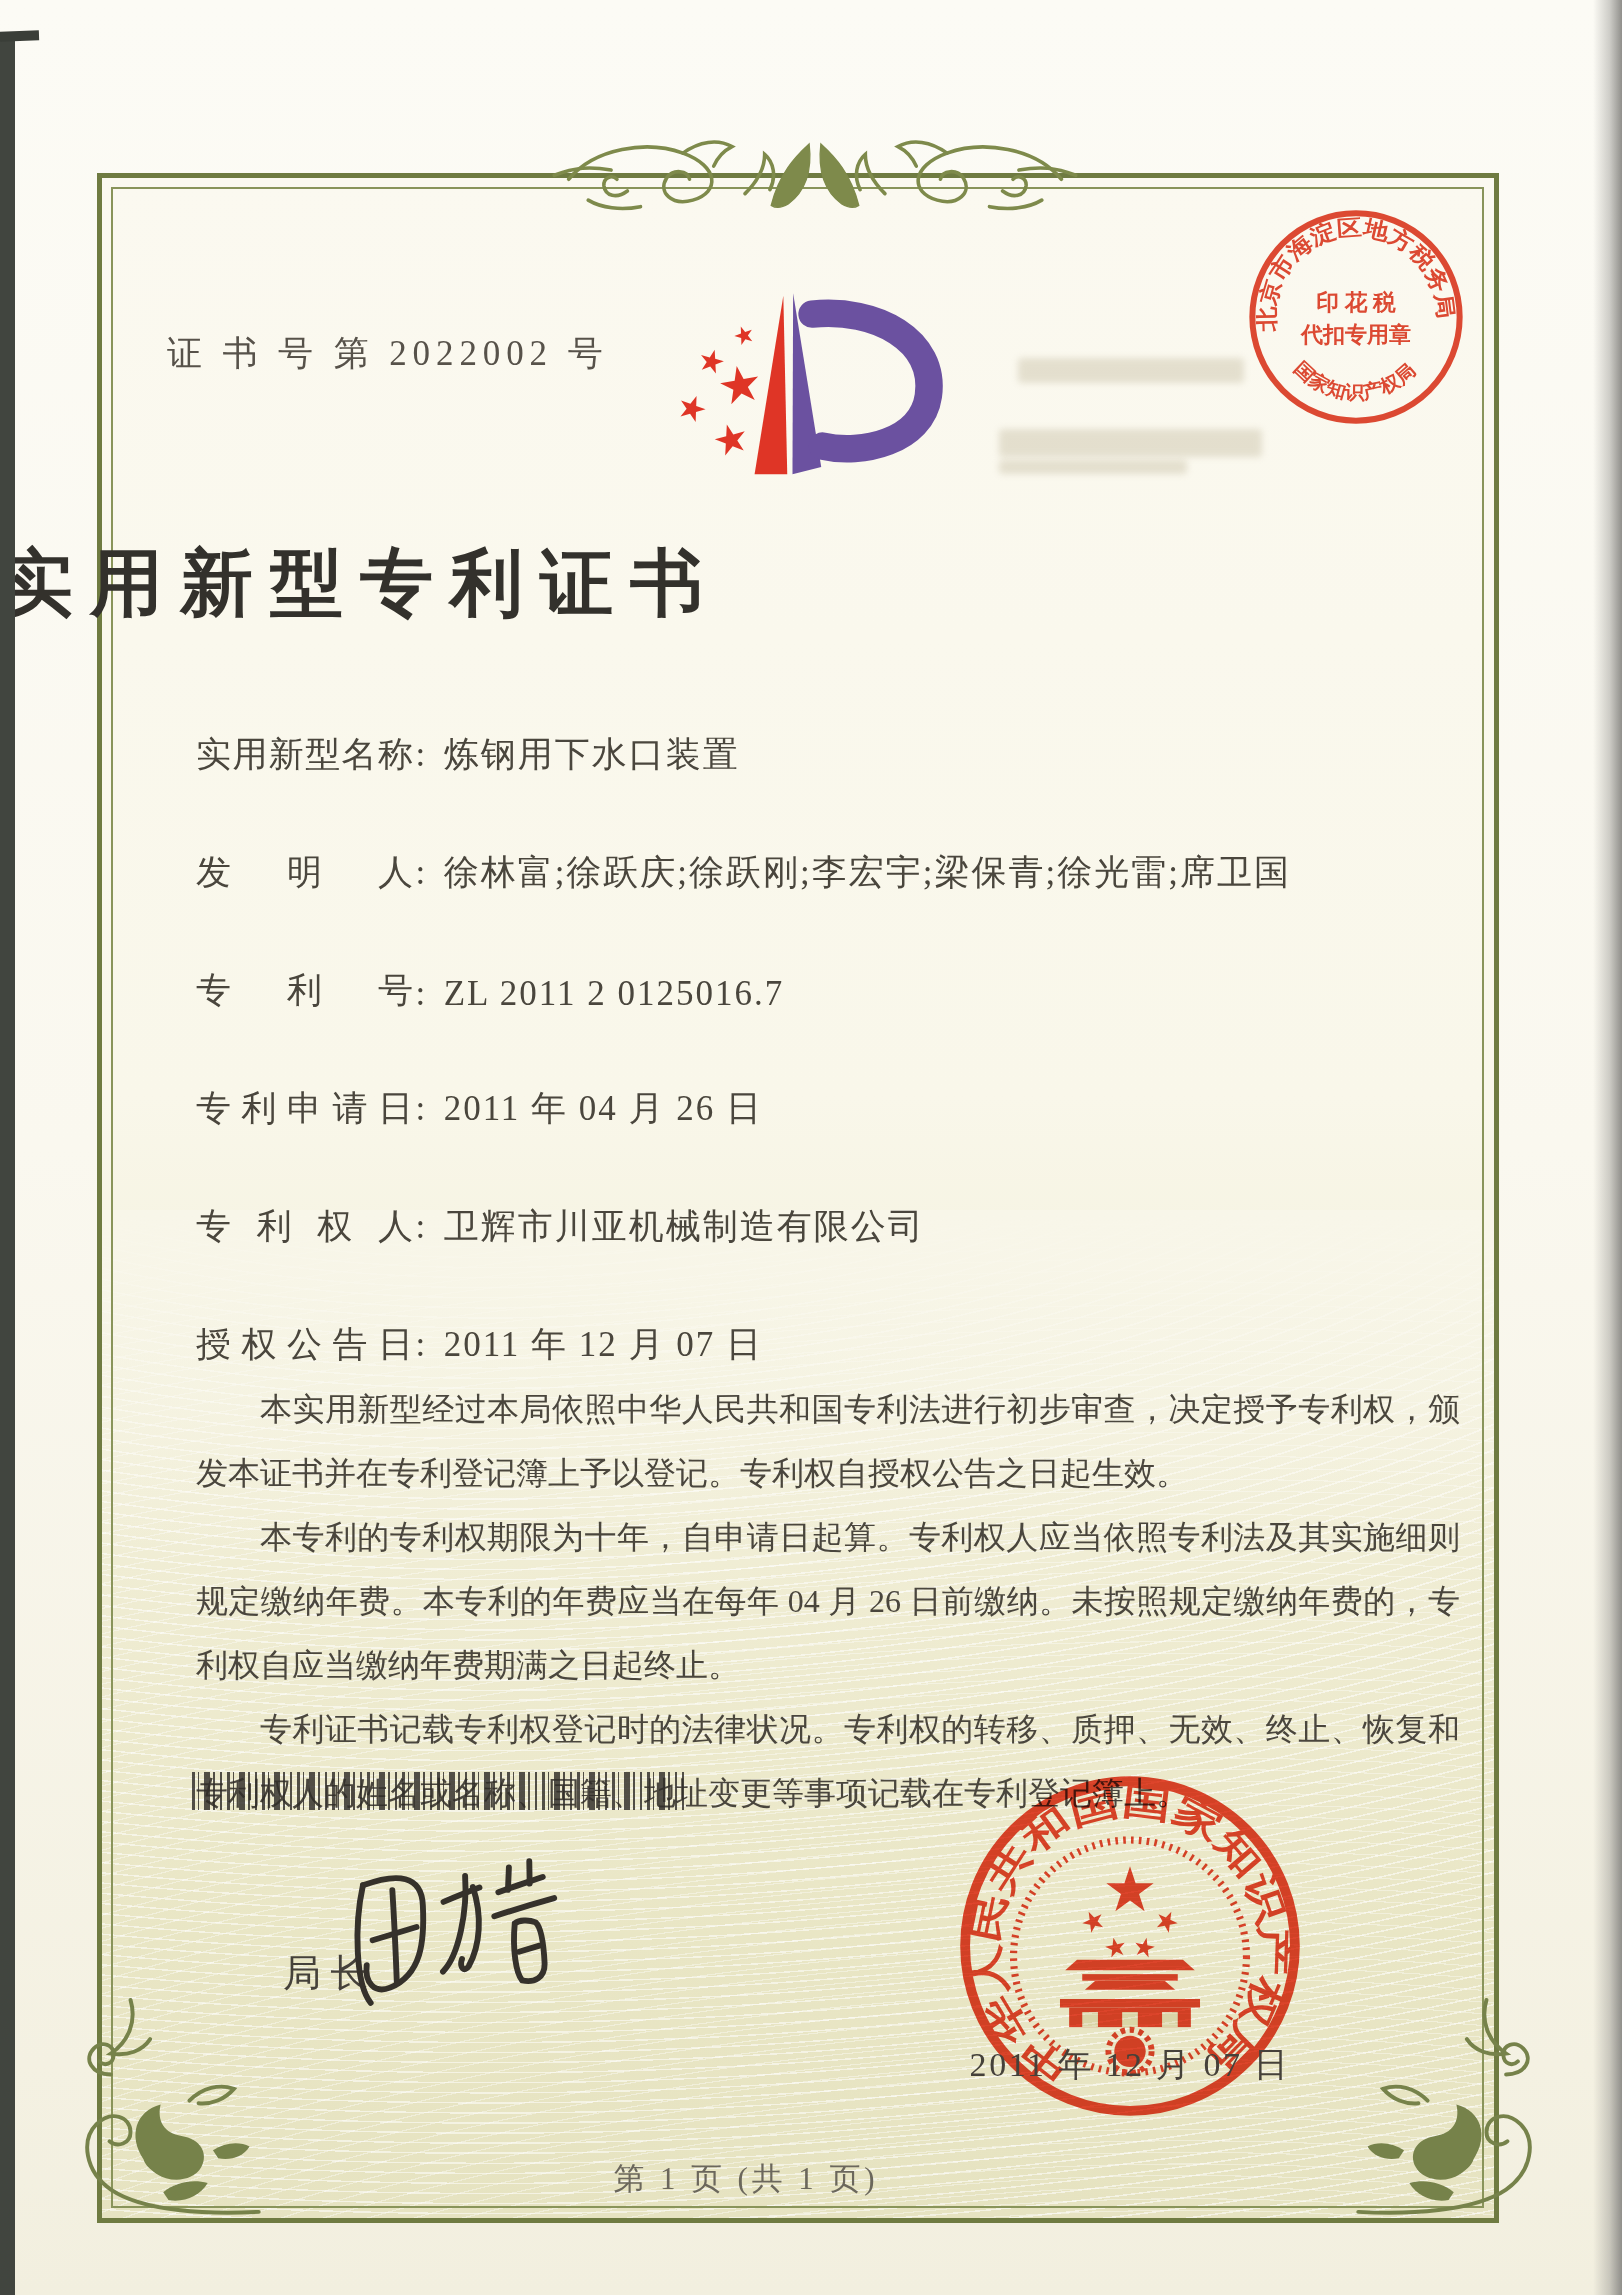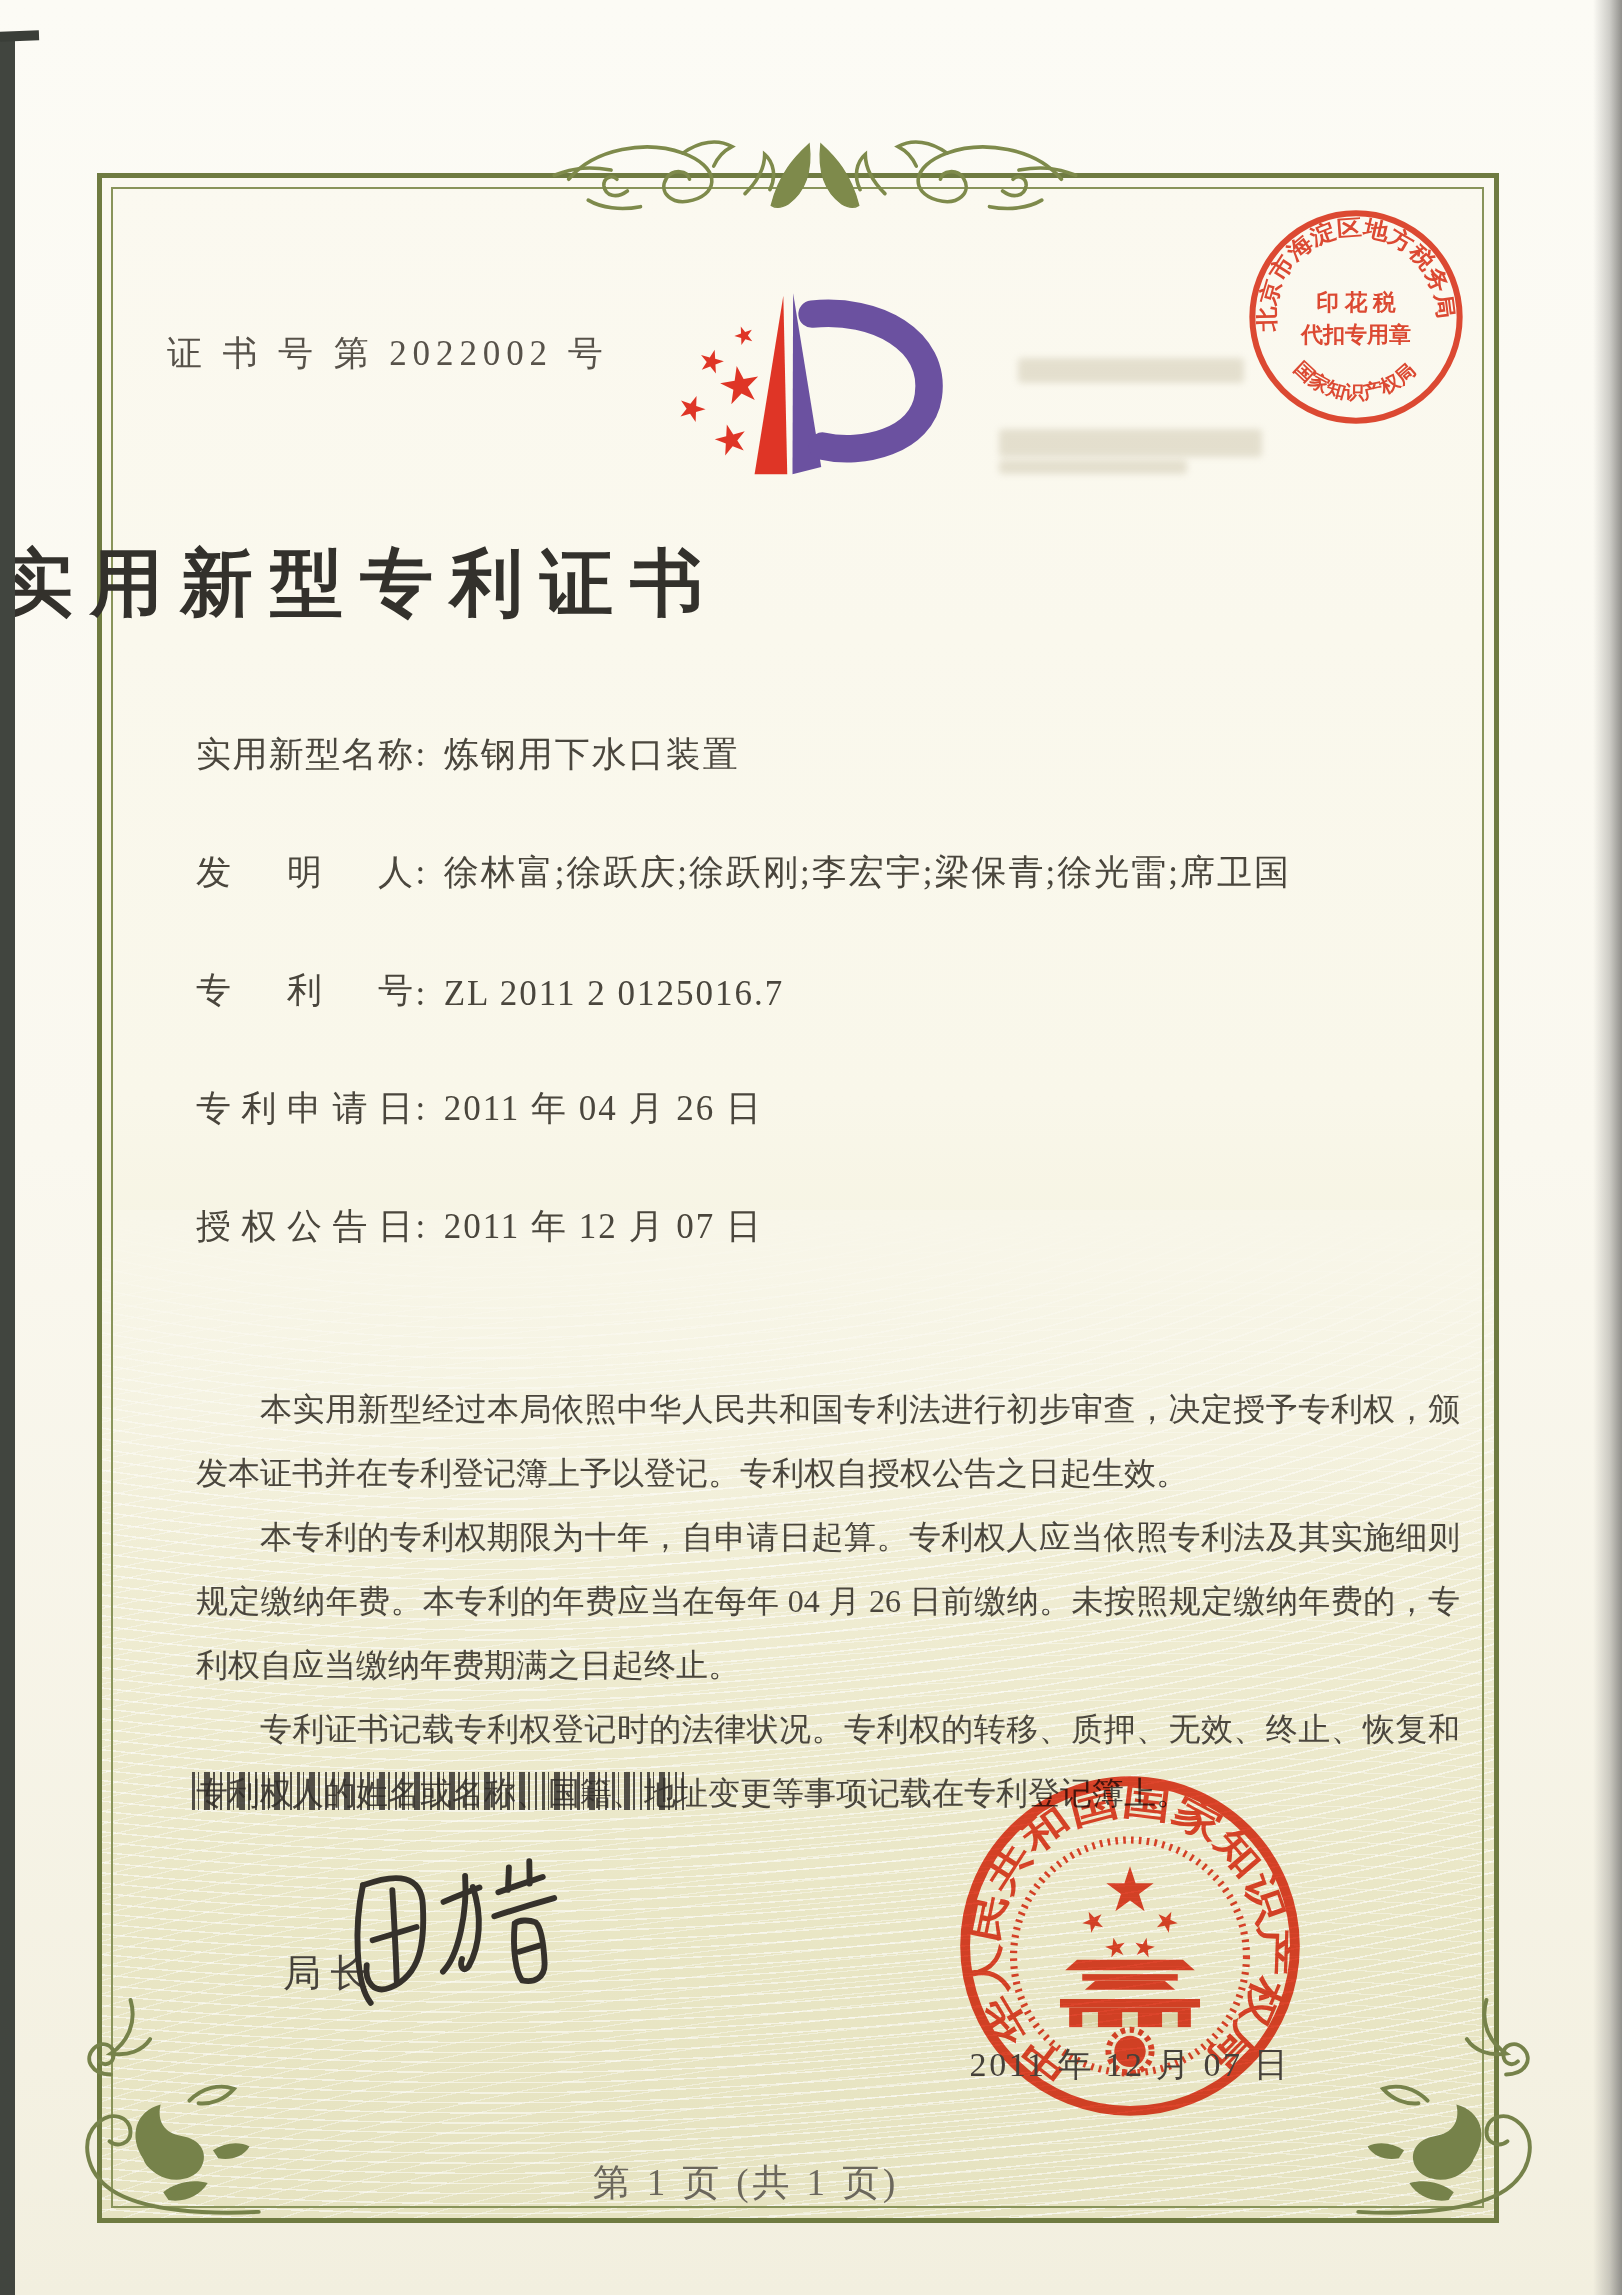--- a/index.html
+++ b/index.html
@@ -57,21 +57,21 @@
       #2f2c28 0 2.6px,transparent 2.6px 5.9px,
       #2f2c28 5.9px 7.2px,transparent 7.2px 12.4px,
       #2f2c28 12.4px 18.3px,transparent 18.3px 21px,
       #2f2c28 21px 23px,transparent 23px 28px,
       #2f2c28 28px 30px,transparent 30px 35px);}
 
   .signer-role{position:absolute;left:283px;top:1948px;font-size:38px;letter-spacing:9.2px;color:#45413a;}
   .issue-date{position:absolute;left:954px;top:2042px;width:352px;text-align:center;
     font-size:34px;letter-spacing:2.6px;color:#45413a;}
   .footer{position:absolute;left:0;top:2158px;width:1492px;text-align:center;
-    font-size:37px;letter-spacing:3.9px;color:#6b675c;}
+    font-size:31px;letter-spacing:3.9px;color:#6b675c;}
 
   .stamp{mix-blend-mode:multiply;}
 </style>
 </head>
 <body>
 
 <div id="page">
 
   <svg width="0" height="0">
     <defs>
@@ -166,20 +166,23 @@
       <span class="f-label">实用新型名称</span><span class="f-colon">:</span><span class="f-value">炼钢用下水口装置</span>
     </div>
     <div class="f-row">
       <span class="f-label">发明人</span><span class="f-colon">:</span><span class="f-value">徐林富;徐跃庆;徐跃刚;李宏宇;梁保青;徐光雷;席卫国</span>
     </div>
     <div class="f-row">
       <span class="f-label">专利号</span><span class="f-colon">:</span><span class="f-value">ZL 2011 2 0125016.7</span>
     </div>
     <div class="f-row">
       <span class="f-label">专利申请日</span><span class="f-colon">:</span><span class="f-value">2011 年 04 月 26 日</span>
+    </div>
+    <div class="f-row">
+      <span class="f-label">专利权人</span><span class="f-colon">:</span><span class="f-value">卫辉市川亚机械制造有限公司</span>
     </div>
     <div class="f-row">
       <span class="f-label">授权公告日</span><span class="f-colon">:</span><span class="f-value">2011 年 12 月 07 日</span>
     </div>
   </div>
 
   <div class="paragraphs">
     <p>本实用新型经过本局依照中华人民共和国专利法进行初步审查，决定授予专利权，颁发本证书并在专利登记簿上予以登记。专利权自授权公告之日起生效。</p>
     <p>本专利的专利权期限为十年，自申请日起算。专利权人应当依照专利法及其实施细则规定缴纳年费。本专利的年费应当在每年 04 月 26 日前缴纳。未按照规定缴纳年费的，专利权自应当缴纳年费期满之日起终止。</p>
     <p>专利证书记载专利权登记时的法律状况。专利权的转移、质押、无效、终止、恢复和专利权人的姓名或名称、国籍、地址变更等事项记载在专利登记簿上。</p>

